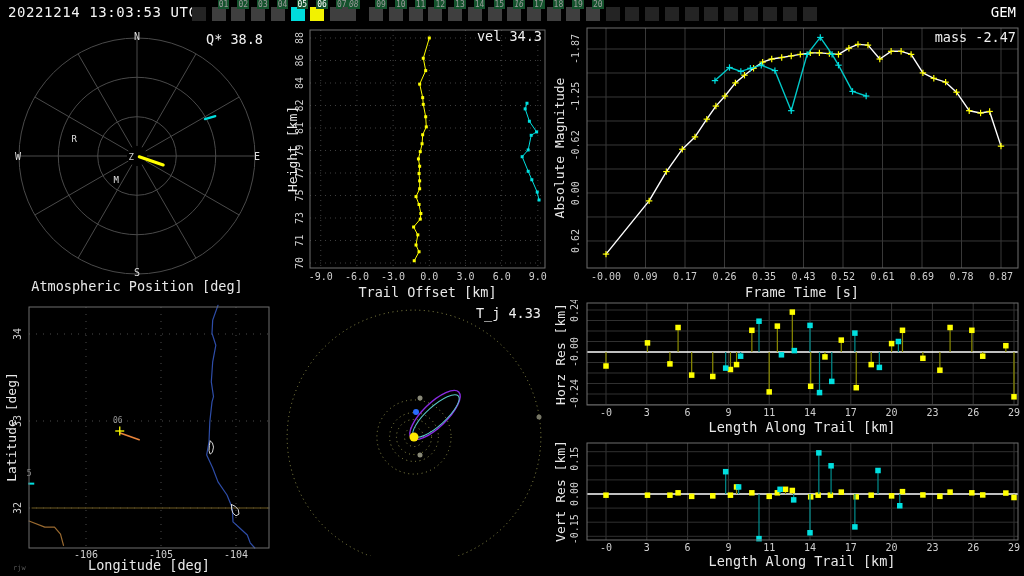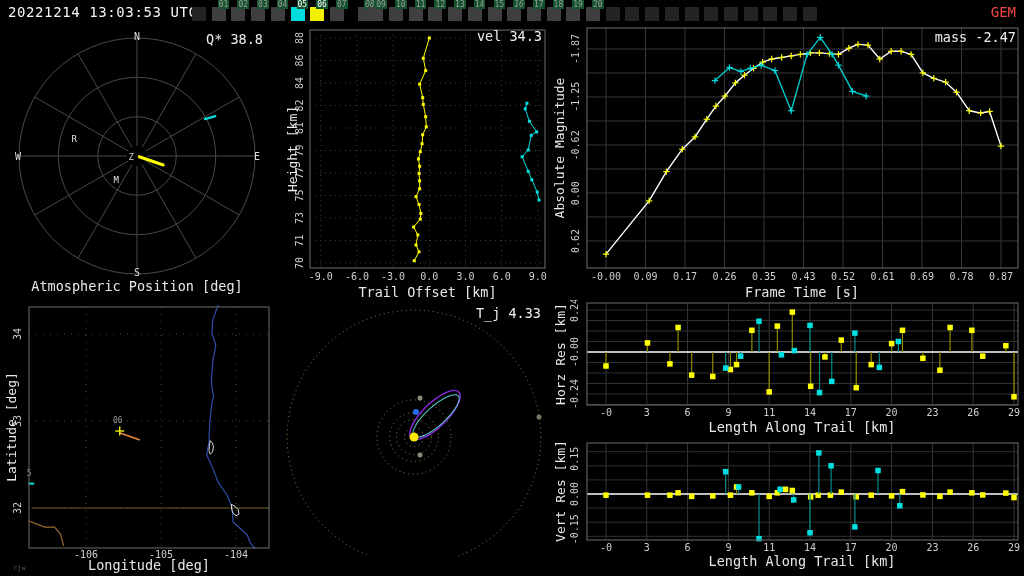--- a/index.html
+++ b/index.html
@@ -3,21 +3,21 @@
 <meta charset="utf-8">
 <style>
   html,body{margin:0;padding:0;background:#000;}
   #screen{position:relative;width:1024px;height:576px;background:#000;overflow:hidden;
           font-family:"DejaVu Sans Mono",monospace;color:#e8e8e8;}
   .abs{position:absolute;}
   .title{font-size:13.5px;color:#f0f0f0;white-space:pre;}
   .caption{font-size:13.5px;color:#e8e8e8;text-align:center;white-space:pre;}
   .ylab{font-size:13px;color:#e8e8e8;white-space:pre;transform:translate(-50%,-50%) rotate(-90deg);}
   #timestamp{left:8px;top:4px;font-size:14px;letter-spacing:0.6px;color:#f5f5f5;}
-  #gem{right:8px;top:4px;font-size:14px;color:#ef4444;}
+  #gem{right:8px;top:4px;font-size:14px;color:#ffffff;}
   #stations{left:192px;top:0;height:26px;}
   .sq{position:absolute;top:7px;width:14px;height:14px;background:#3f3f3f;}
   .sq.dim{background:#242424;}
   .sq .lbl{position:absolute;left:6px;top:-7px;font-size:8px;line-height:9px;color:#9a9a9a;
            background:#14532d;padding:0 1px;}
   .sq.hl .lbl{color:#fff;}
   #watermark{left:13px;top:564px;font-size:7px;color:#555;}
   svg{position:absolute;overflow:hidden;}
   .right{text-align:right;}
 </style>
@@ -43,21 +43,21 @@
       </div>
       <div class="sq hl" style="left: 98.5px; background: rgb(0, 220, 220);">
         <span class="lbl">05</span>
       </div>
       <div class="sq hl" style="left: 118.2px; background: rgb(242, 242, 0);">
         <span class="lbl">06</span>
       </div>
       <div class="sq" style="left: 137.9px;">
         <span class="lbl">07</span>
       </div>
-      <div class="sq" style="left: 166px; font-style: italic;">
+      <div class="sq" style="left: 150px; font-style: italic;">
         <span class="lbl">08</span>
       </div>
       <div class="sq" style="left: 177.3px;">
         <span class="lbl">09</span>
       </div>
       <div class="sq" style="left: 197px;">
         <span class="lbl">10</span>
       </div>
       <div class="sq" style="left: 216.7px;">
         <span class="lbl">11</span>

